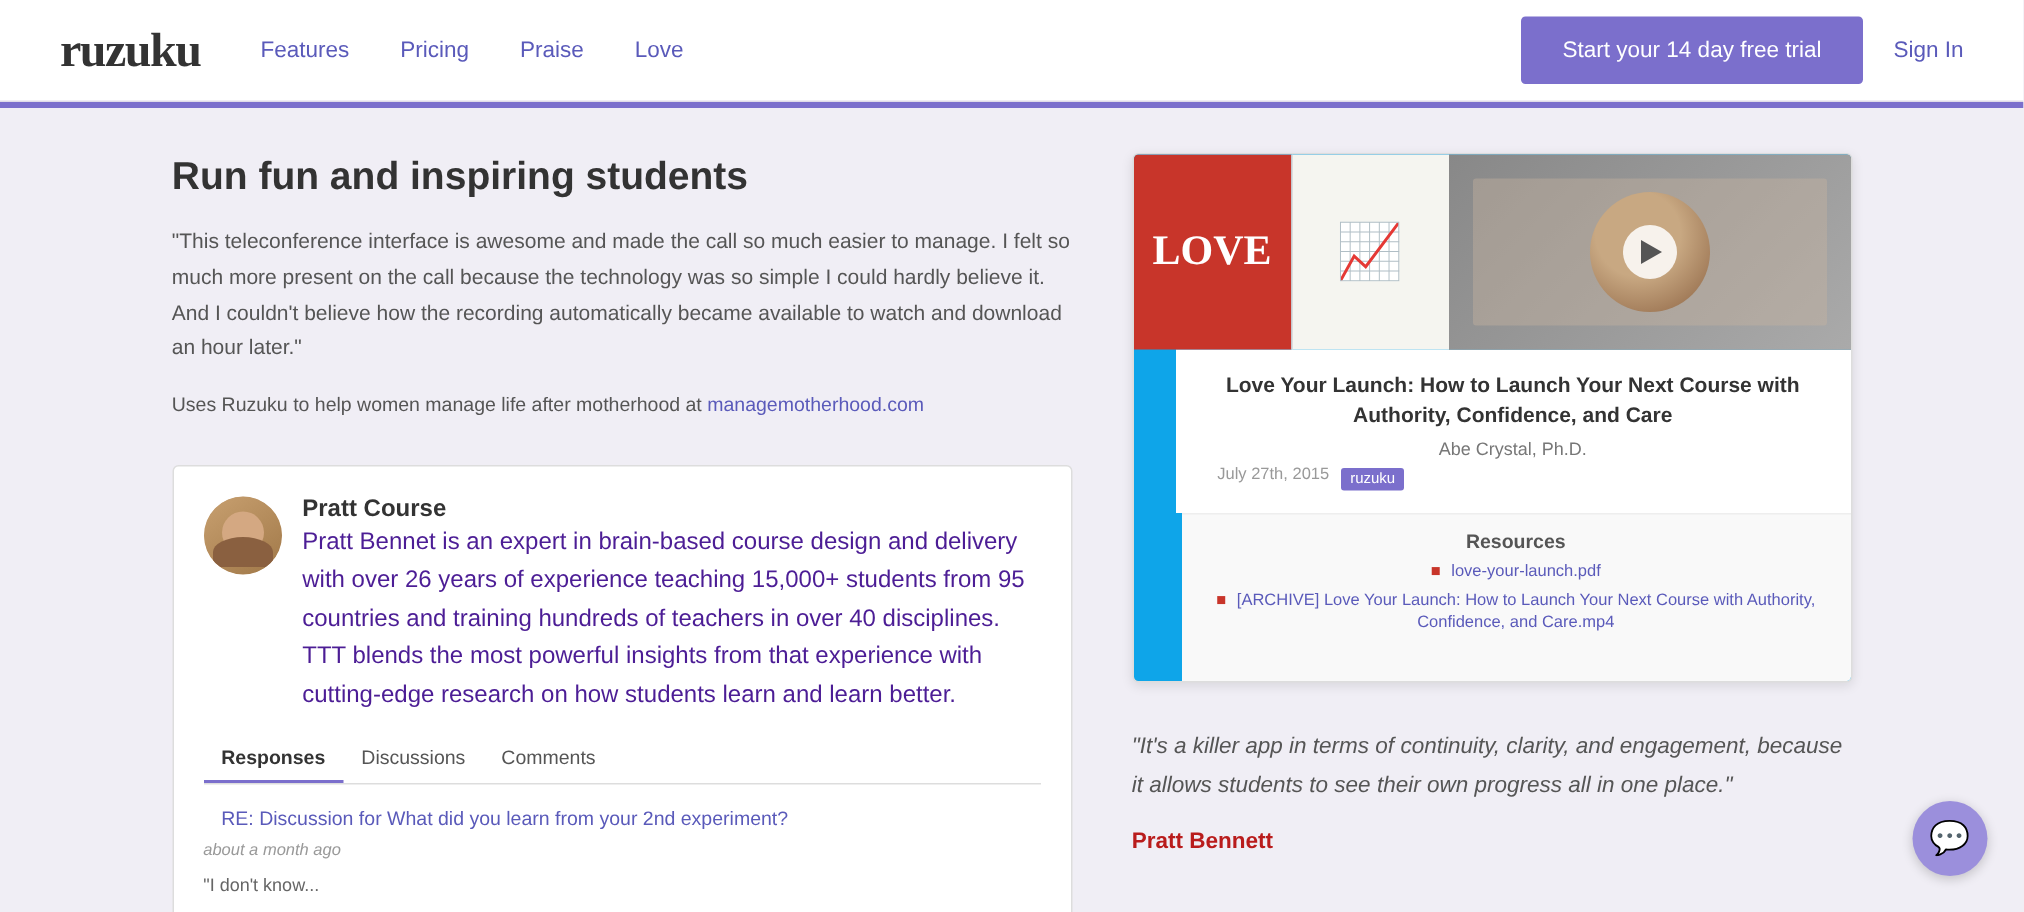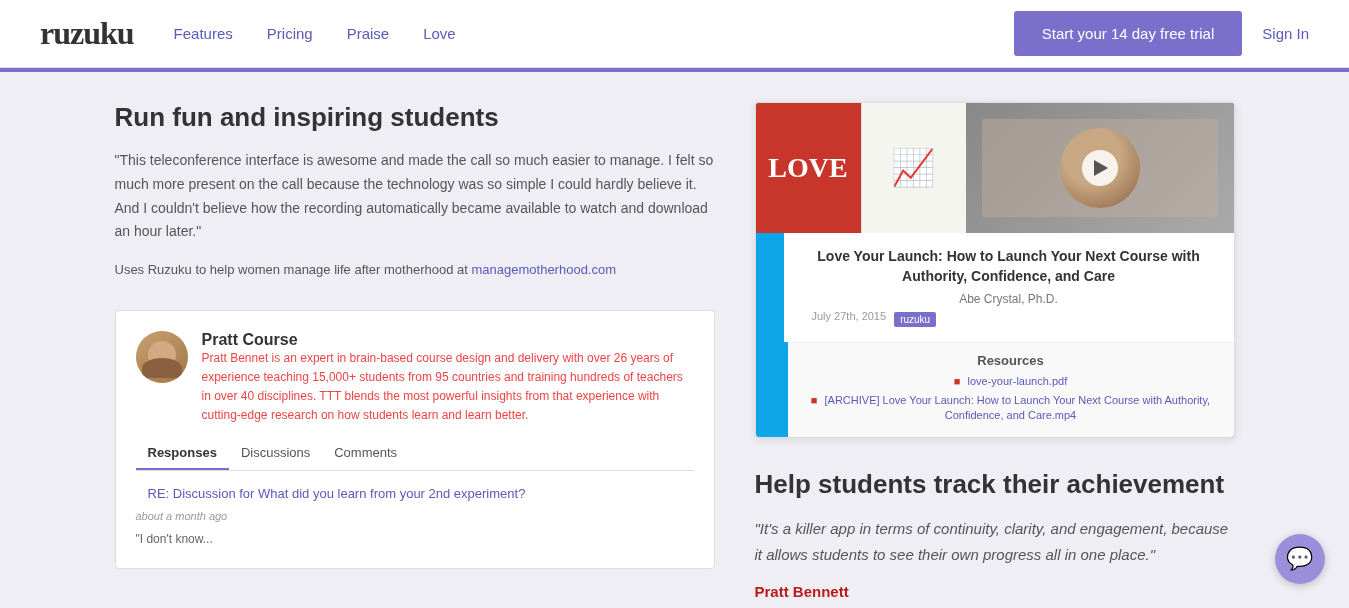--- a/index.html
+++ b/index.html
@@ -133,21 +133,21 @@
       content: '';
       position: absolute;
       bottom: 5px;
       left: 6px;
       width: 40px;
       height: 20px;
       border-radius: 50% 50% 0 0;
       background: #8a6040;
     }
     .profile-name { font-size: 16px; font-weight: 700; color: #333; }
-    .profile-bio { font-size: 12px; color: #ef4444; line-height: 1.6; }
+    .profile-bio { font-size: 16px; color: #4c1d95; line-height: 1.6; }
 
     
     .card-tabs {
       display: flex;
       gap: 0;
       border-bottom: 1px solid #ddd;
       margin-bottom: 14px;
     }
     .tab-item {
       font-size: 13px;
@@ -263,21 +263,21 @@
       display: inline-block;
       background: #7b6fcc;
       color: #fff;
       font-size: 10px;
       padding: 2px 6px;
       border-radius: 2px;
     }
 
     
     .resources-section {
-      padding: 10px 16px 11px;
+      padding: 10px 16px 28px;
       background: #f9f9f9;
       border-top: 1px solid #eee;
       margin-left: 32px;
     }
     .resources-title { font-size: 13px; font-weight: 600; color: #555; margin-bottom: 6px; }
     .resource-link {
       display: block;
       font-size: 11px;
       color: #5a5aba;
       text-decoration: none;
@@ -420,21 +420,20 @@
           <span>love-your-launch.pdf</span>
         </a>
         <a href="#" class="resource-link">
           <span class="resource-bullet">■</span>
           <span>[ARCHIVE] Love Your Launch: How to Launch Your Next Course with Authority, Confidence, and Care.mp4</span>
         </a>
       </div>
     </div>
 
     <div class="achievement-section">
-      <h2 class="achievement-title">Help students track their achievement</h2>
       <p class="achievement-quote">"It's a killer app in terms of continuity, clarity, and engagement, because it allows students to see their own progress all in one place."</p>
       <div class="achievement-author">Pratt Bennett</div>
       <div class="achievement-desc">
         
         
       </div>
     </div>
   </div>
 </div>
 

